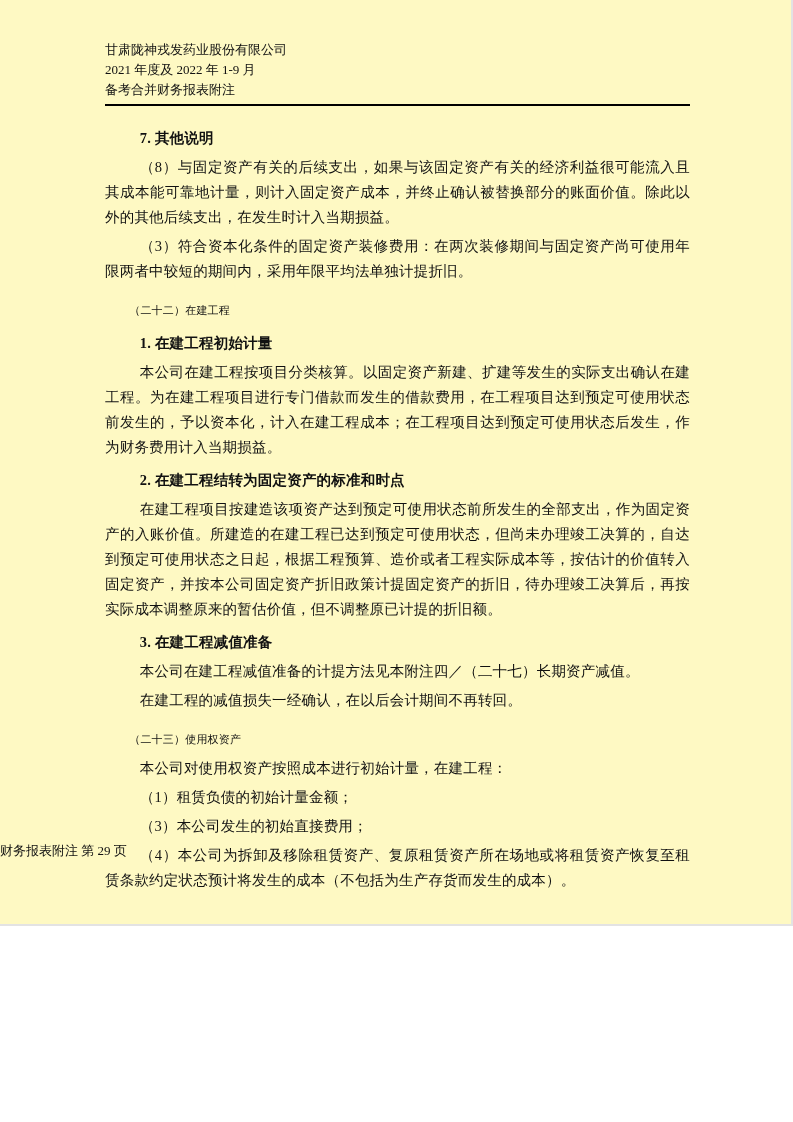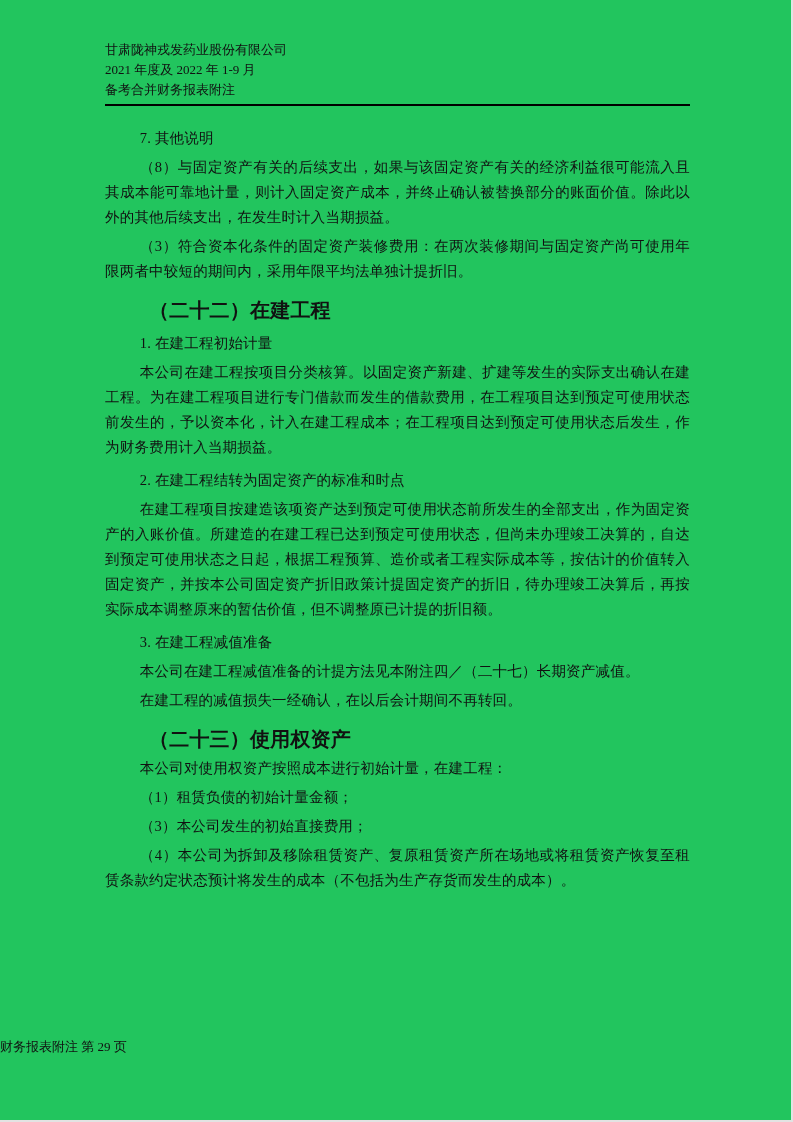--- a/index.html
+++ b/index.html
@@ -3,22 +3,22 @@
 <meta charset="utf-8">
 <style>
   html, body {
     margin: 0;
     padding: 0;
     background: #ffffff;
   }
   .page {
     position: relative;
     width: 793px;
-    height: 1122px;
-    background: #22c55e;
+    height: 926px;
+    background: #fef9c3;
     font-family: "Liberation Serif", "DejaVu Serif", serif;
     color: #111111;
     box-sizing: border-box;
     border-right: 2px solid #e3e3e3;
     border-bottom: 2px solid #e3e3e3;
     overflow: hidden;
   }
   .content {
     position: absolute;
     left: 105px;
@@ -41,29 +41,29 @@
     font-size: 14.5px;
     line-height: 25px;
     text-align: justify;
     letter-spacing: 0.2px;
   }
   .para {
     text-indent: 2.4em;
     margin: 4px 0;
   }
   .h-num {
-    font-weight: normal;
+    font-weight: bold;
     text-indent: 2.4em;
     margin: 8px 0 2px 0;
   }
   .h-sec {
-    font-weight: bold;
+    font-weight: normal;
     text-indent: 2.2em;
     margin: 14px 0 4px 0;
-    font-size: 20px;
+    font-size: 11px;
   }
   .doc-footer {
     position: absolute;
     left: 0;
     right: 0;
     bottom: 64px;
     text-align: left;
     font-size: 13px;
     color: #111111;
   }

